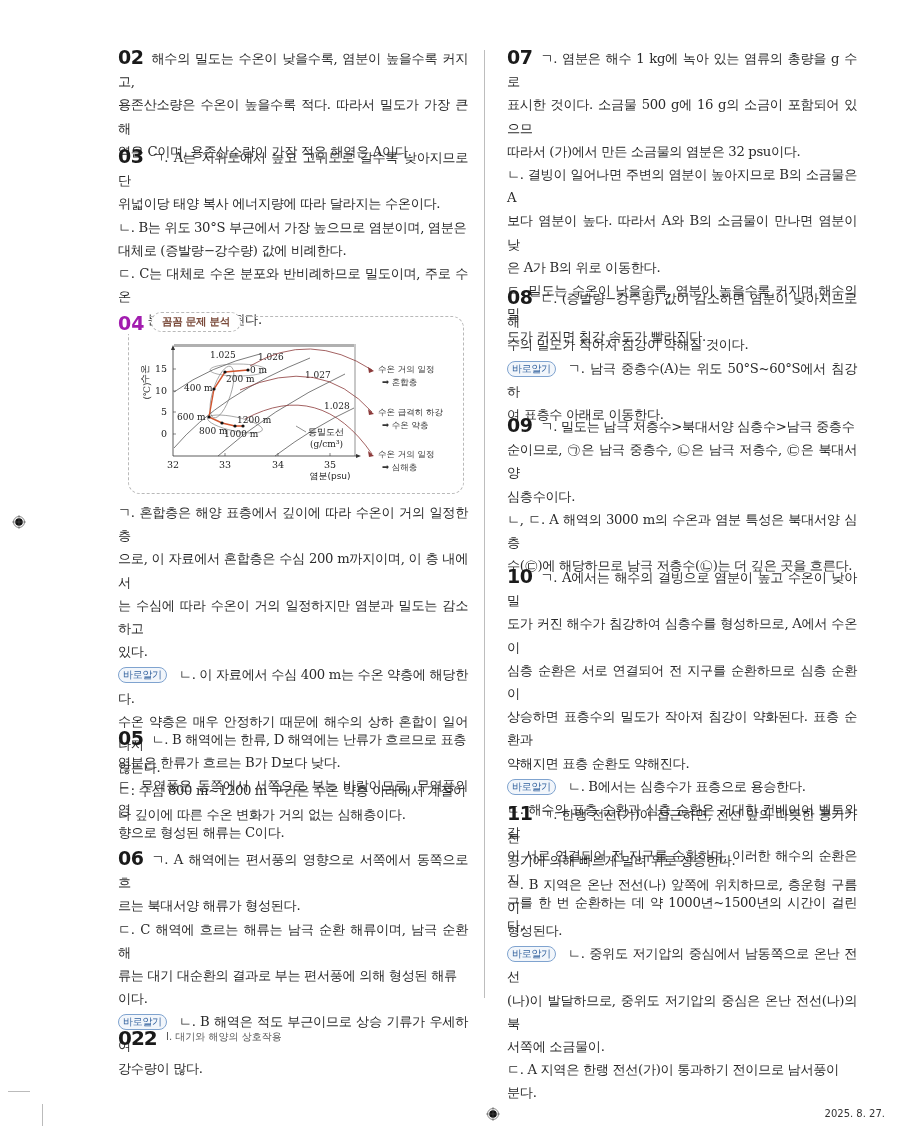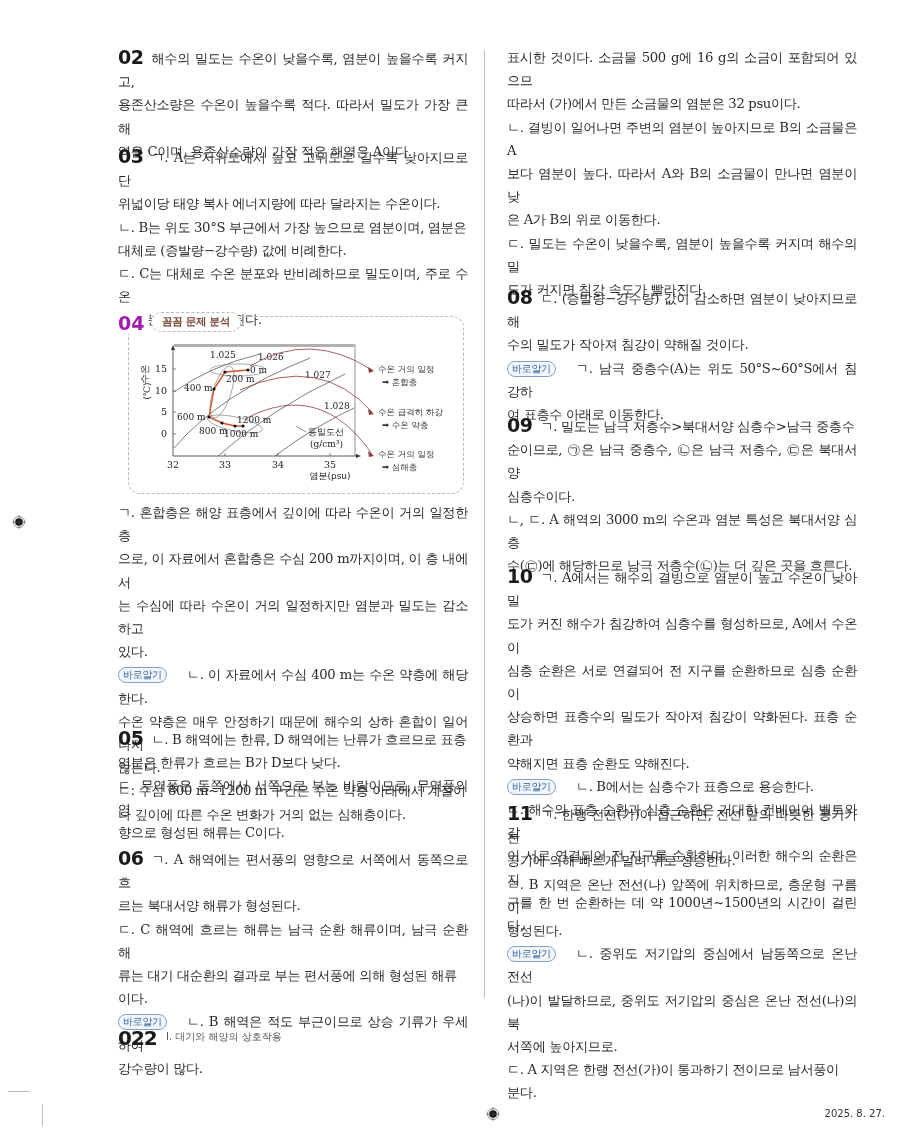--- a/index.html
+++ b/index.html
@@ -9,21 +9,21 @@
          letter-spacing:-0.35px; }
   .col.left { left:118px; }
   .col.right { left:507px; }
   .divider { position:absolute; left:484px; top:50px; width:1px; height:948px; background:#bdbdbd; }
   .qnum { font-family:"DejaVu Sans","Liberation Sans",sans-serif; font-weight:bold; font-size:19px;
           color:#1a1a1a; margin-right:8px; letter-spacing:-0.5px; vertical-align:-1px; }
   .block { margin:0; text-align:justify; }
   .line { display:block; }
   .tag { display:inline-block; font-family:"DejaVu Sans","Liberation Sans",sans-serif; font-size:10px;
          line-height:14px; color:#2f5f9c; border:1px solid #7fa3cf; border-radius:8px; padding:0 4px;
-         margin-right:20px; background:#f2f6fb; vertical-align:1px; letter-spacing:-0.3px; }
+         margin-right:12px; background:#f2f6fb; vertical-align:1px; letter-spacing:-0.3px; }
   .analysis-head { position:absolute; left:118px; top:312px; width:350px; height:182px; }
   .analysis-box { position:absolute; left:10px; top:4px; width:334px; height:176px;
                   border:1px dashed #b9b9b9; border-radius:12px; }
   .analysis-label { position:absolute; left:33px; top:0px; font-family:"DejaVu Sans","Liberation Sans",sans-serif;
                     font-size:10.5px; font-weight:bold; color:#7a4a3a; background:#fff; padding:2px 10px;
                     border:1px dashed #b9b9b9; border-radius:10px; letter-spacing:-0.3px; }
   .analysis-num { position:absolute; left:0; top:0; font-family:"DejaVu Sans","Liberation Sans",sans-serif;
                   font-weight:bold; font-size:19px; color:#a21caf; background:#fff; padding-right:4px; }
   .chart { position:absolute; left:22px; top:22px; }
   .footer-num { position:absolute; left:118px; top:1026px; font-family:"DejaVu Sans","Liberation Sans",sans-serif;
@@ -187,20 +187,21 @@
       <text x="242" y="136">➡ 심해층</text>
     </g>
   </svg>
 </div>
 
 <div class="divider"></div>
 
 <div class="col right">
 
   <div class="block" style="position:absolute; top:0;">
+    <span class="line"><span class="qnum">07</span><span>ㄱ. 염분은 해수 1 kg에 녹아 있는 염류의 총량을 g 수로</span></span>
     <span class="line">표시한 것이다. 소금물 500 g에 16 g의 소금이 포함되어 있으므</span>
     <span class="line">따라서 (가)에서 만든 소금물의 염분은 32 psu이다.</span>
     <span class="line">ㄴ. 결빙이 일어나면 주변의 염분이 높아지므로 B의 소금물은 A</span>
     <span class="line">보다 염분이 높다. 따라서 A와 B의 소금물이 만나면 염분이 낮</span>
     <span class="line">은 A가 B의 위로 이동한다.</span>
     <span class="line">ㄷ. 밀도는 수온이 낮을수록, 염분이 높을수록 커지며 해수의 밀</span>
     <span class="line">도가 커지면 침강 속도가 빨라진다.</span>
   </div>
 
   <div class="block" style="position:absolute; top:240px;">
@@ -230,21 +231,21 @@
     <span class="line">구를 한 번 순환하는 데 약 1000년~1500년의 시간이 걸린다.</span>
   </div>
 
   <div class="block" style="position:absolute; top:756px;">
     <span class="line"><span class="qnum">11</span><span>ㄱ. 한랭 전선(가)이 접근하면, 전선 앞의 따뜻한 공기가 찬</span></span>
     <span class="line">공기에 의해 빠르게 밀려 위로 상승한다.</span>
     <span class="line">ㄹ. B 지역은 온난 전선(나) 앞쪽에 위치하므로, 층운형 구름이</span>
     <span class="line">형성된다.</span>
     <span class="line"><span class="tag">바로알기</span><span>ㄴ. 중위도 저기압의 중심에서 남동쪽으로 온난 전선</span></span>
     <span class="line">(나)이 발달하므로, 중위도 저기압의 중심은 온난 전선(나)의 북</span>
-    <span class="line">서쪽에 높아지므로.</span>
+    <span class="line">서쪽에 소금물이.</span>
     <span class="line">ㄷ. A 지역은 한랭 전선(가)이 통과하기 전이므로 남서풍이</span>
     <span class="line">분다.</span>
   </div>
 </div>
 
 <span class="footer-num">022</span>
 <span class="footer-chapter">I. 대기와 해양의 상호작용</span>
 
 <div class="trim-line"></div>
 <div class="trim-vline"></div>

